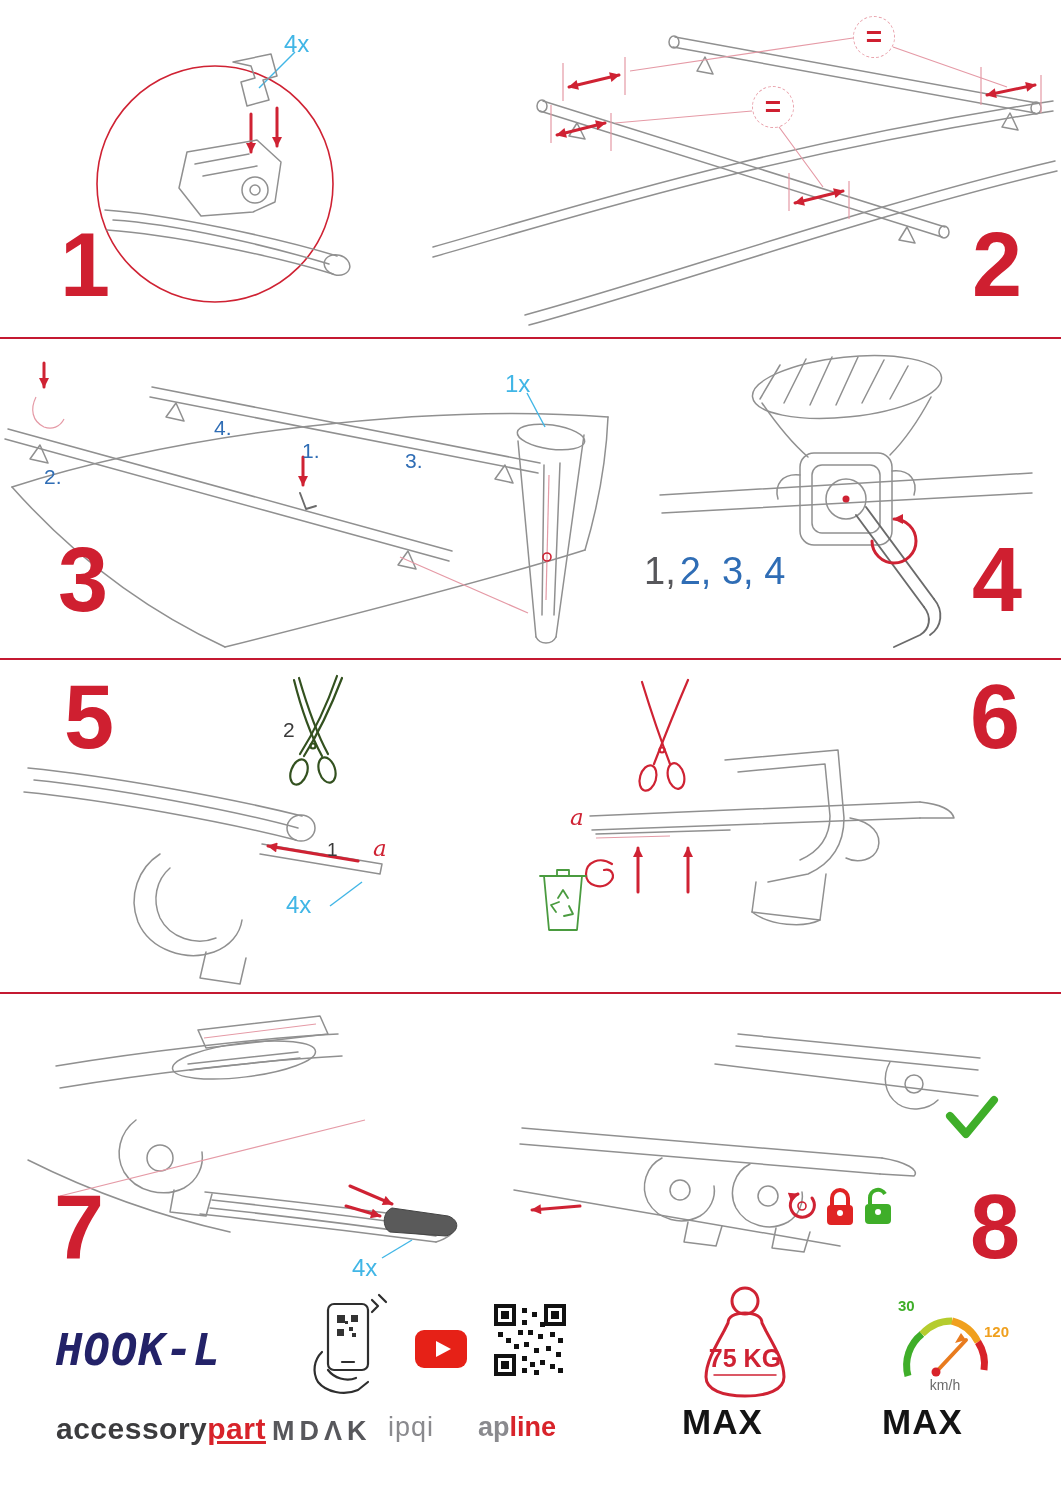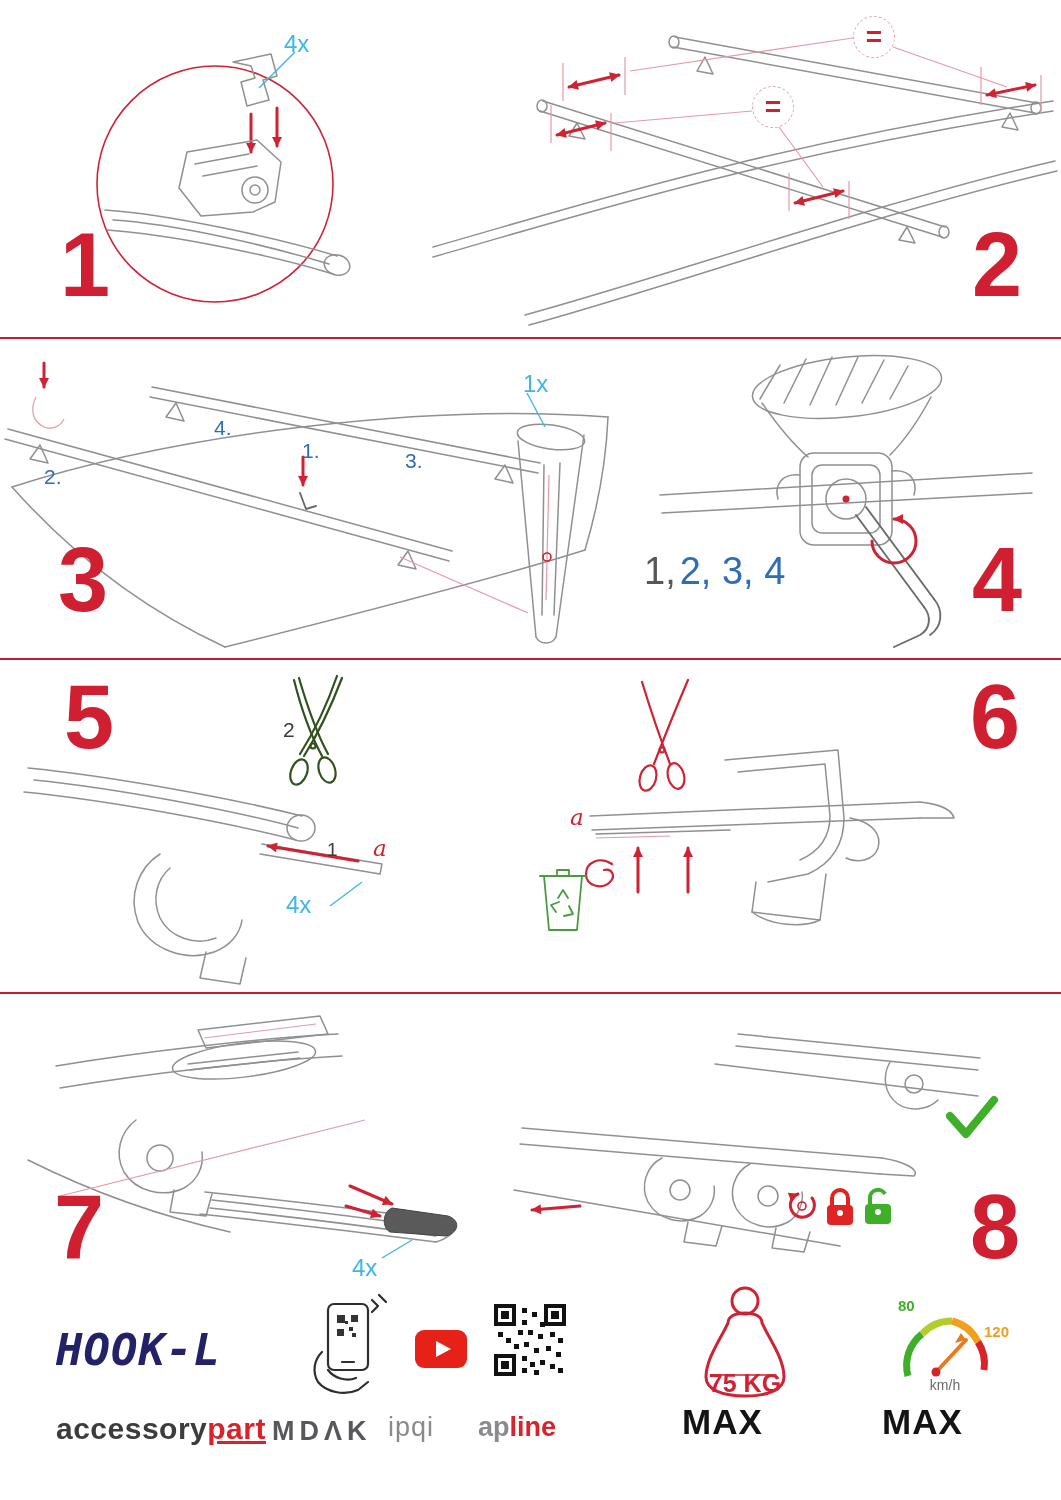--- a/index.html
+++ b/index.html
@@ -35,21 +35,21 @@
   .albl { position:absolute; font-family:"DejaVu Serif", serif; font-style:italic; font-size:23px; color:#cf2233; line-height:1; }
   .hr   { position:absolute; left:0; width:100%; border-top:2px solid #c41931; }
 
   .product { position:absolute; font-family:"DejaVu Sans Mono", monospace; font-size:44px; font-weight:700; color:#232268; letter-spacing:1px; line-height:1;font-style:italic; }
   .brand   { position:absolute; font-size:30px; font-weight:700; color:#3c3c3e; letter-spacing:.5px; line-height:1; }
   .brand .red { color:#d8232a;text-decoration:underline; }
   .logo-mdak   { position:absolute; font-size:27px; font-weight:700; color:#58585c; letter-spacing:5px; line-height:1; }
   .logo-ipqi   { position:absolute; font-size:27px; color:#8a8a8e; letter-spacing:1px; line-height:1; }
   .logo-apline { position:absolute; font-size:27px; font-weight:700; color:#8a8a8e; line-height:1;text-align:center; }
   .logo-apline .red { color:#d8232a; }
-  .kg   { position:absolute; font-size:25px; font-weight:700; color:#cf2233; text-align:center; line-height:1;margin-top:25px; }
+  .kg   { position:absolute; font-size:25px; font-weight:700; color:#cf2233; text-align:center; line-height:1; }
   .max  { position:absolute; font-size:35px; font-weight:700; color:#141414; letter-spacing:1px; line-height:1; }
   .tick { position:absolute; font-size:15px; font-weight:700; line-height:1; }
   .kmh  { position:absolute; font-size:14px; color:#6a6a6a; text-align:center; line-height:1; }
 </style>
 </head>
 <body>
 
 <div class="page">
 
   
@@ -168,21 +168,21 @@
       </g>
       <line class="cyn" x1="527" y1="48" x2="545" y2="82"></line>
       <line class="reda" x1="44" y1="18" x2="44" y2="42" marker-end="url(#mr)"></line>
       <path class="redg" d="M36,52 C30,64 32,76 44,82 C52,85 60,82 64,74"></path>
       <path class="redg" d="M400,212 L528,268"></path>
     </svg>
     <span class="blbl" style="left:44px;top:466px">2.</span>
     <span class="blbl" style="left:214px;top:417px">4.</span>
     <span class="blbl" style="left:302px;top:440px">1.</span>
     <span class="blbl" style="left:405px;top:450px">3.</span>
-    <span class="qty" style="left:523px;top:372px">1x</span>
+    <span class="qty" style="left:505px;top:372px">1x</span>
     <span class="stepnum" style="left:58px;top:535px">3</span>
 
     <svg class="ill" style="left:632px;top:345px" width="428" height="315" viewBox="0 0 428 315">
       <g>
         <ellipse class="ln" cx="215" cy="42" rx="95" ry="30" transform="rotate(-6 215 42)"></ellipse>
         <path class="ln" d="M148,20 L128,54 M174,14 L152,58 M200,12 L178,60 M226,12 L204,60 M252,15 L230,58 M276,21 L258,54"></path>
         <path class="ln" d="M130,58 C148,84 162,100 176,112"></path>
         <path class="ln" d="M299,52 C284,80 270,98 258,110"></path>
       </g>
       <path class="ln" d="M28,150 L400,128 M30,168 L400,148"></path>
@@ -433,19 +433,19 @@
 
     <svg class="ill" style="left:882px;top:1286px" width="126" height="112" viewBox="0 0 126 112">
       <path d="M26,90 A40,40 0 0 1 40,48" stroke="#3fae29" stroke-width="7" fill="none"></path>
       <path d="M40,48 A40,40 0 0 1 70,35" stroke="#b5cc2e" stroke-width="7" fill="none"></path>
       <path d="M70,35 A40,40 0 0 1 96,56" stroke="#f0a01e" stroke-width="7" fill="none"></path>
       <path d="M96,56 A40,40 0 0 1 102,84" stroke="#d8232a" stroke-width="7" fill="none"></path>
       <line x1="56" y1="84" x2="84" y2="54" stroke="#e87b1e" stroke-width="4" stroke-linecap="round"></line>
       <path d="M84,54 l-11,3 l6,-10 z" fill="#e87b1e"></path>
       <circle cx="54" cy="86" r="4.5" fill="#d8232a"></circle>
     </svg>
-    <span class="tick" style="left:898px;top:1298px;color:#3fae29">80</span>
+    <span class="tick" style="left:898px;top:1298px;color:#3fae29">30</span>
     <span class="tick" style="left:984px;top:1324px;color:#f0a01e">120</span>
     <span class="kmh" style="left:882px;top:1378px;width:126px">km/h</span>
     <span class="max" style="left:882px;top:1404px;width:126px">MAX</span>
   </section>
 
 </div>
 
 </body></html>

